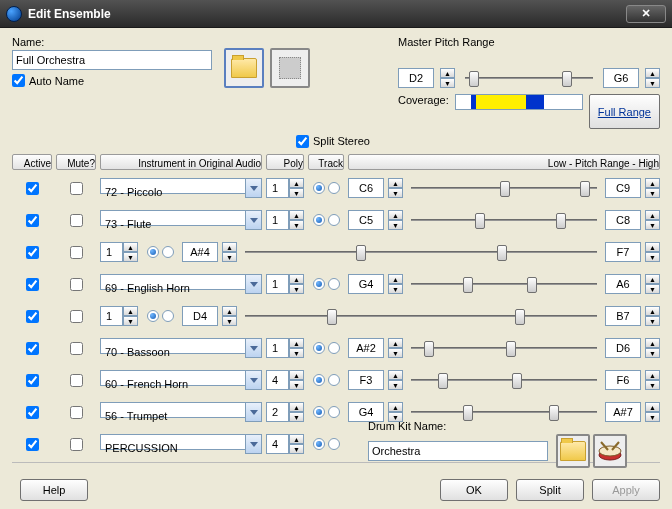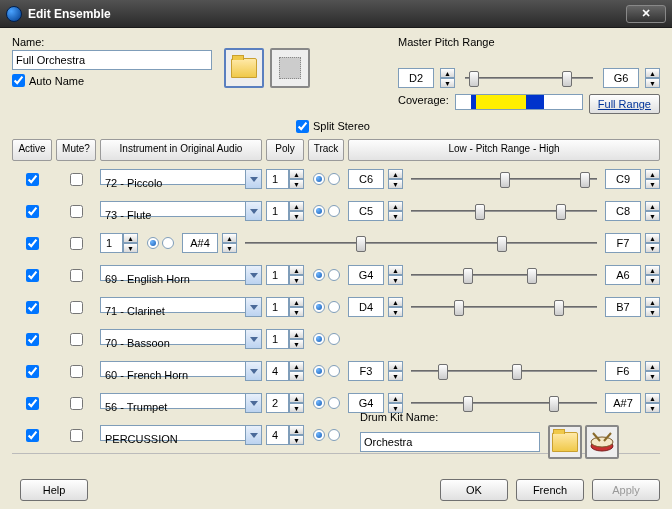--- a/index.html
+++ b/index.html
@@ -27,45 +27,45 @@
 .spinner{width:15px;height:20px;display:flex;flex-direction:column}
 .spinner button{flex:1;border:1px solid #7f9db9;background:linear-gradient(to bottom,#fff,#d9d9d9);font-size:7px;line-height:1;cursor:pointer;padding:0}
 .hslider{flex:1;height:20px;position:relative;background:#ece9d8;border:none}
 .hslider-track{position:absolute;left:4px;right:4px;top:9px;height:2px;background:#999;box-shadow:inset 0 1px 1px #666}
 .thumb{position:absolute;top:3px;width:10px;height:16px;background:linear-gradient(to bottom,#fefefe,#ccc);border:1px solid #707070;border-radius:2px}
 .coverage-row{display:flex;align-items:flex-start;gap:6px}
 .coverage-bar{flex:1;height:16px;border:1px solid #7f9db9;background:#fff;display:flex}
 .seg{height:100%}
 .btn{height:22px;padding:0 10px;border:1px solid #707070;background:linear-gradient(to bottom,#fefefe,#e0e0e0);border-radius:3px;cursor:pointer}
 .btn:disabled{color:#999}
-.link-btn{height:20px;padding:0 8px;border:1px solid #707070;background:linear-gradient(to bottom,#fefefe,#e0e0e0);color:#003399;text-decoration:underline;cursor:pointer;border-radius:2px}
+.link-btn{height:35px;padding:0 8px;border:1px solid #707070;background:linear-gradient(to bottom,#fefefe,#e0e0e0);color:#003399;text-decoration:underline;cursor:pointer;border-radius:2px}
 .split-row{margin:6px 0 6px 284px;display:flex;gap:4px}
 .headers{display:flex;gap:4px;margin-bottom:4px}
-.hbtn{border:1px solid #9a9a9a;background:linear-gradient(to bottom,#fdfdfd,#e3e3e3);border-radius:2px;text-align:center;height:22px;line-height:18px;cursor:pointer;font-size:10px}
+.hbtn{border:1px solid #9a9a9a;background:linear-gradient(to bottom,#fdfdfd,#e3e3e3);border-radius:2px;text-align:right;height:16px;line-height:18px;cursor:pointer;font-size:10px}
 .col-active{width:40px}
 .col-mute{width:40px}
 .col-inst{width:162px}
 .col-poly{width:38px}
 .col-track{width:36px}
 .col-range{flex:1}
 .row{display:flex;gap:4px;align-items:center;height:28px;margin-bottom:4px}
 .cell-c{display:flex;align-items:center;justify-content:center}
 .chk{width:13px;height:13px}
 .combo{display:flex;width:162px}
 .combo-field{flex:1;height:16px;border:1px solid #7f9db9;background:#fff;padding:5px 4px;line-height:17px;border-right:none}
 .combo-btn{width:17px;height:20px;border:1px solid #7f9db9;background:linear-gradient(to bottom,#e8f0fb,#bcd3f0);display:flex;align-items:center;justify-content:center;cursor:pointer}
 .tri-down{width:0;height:0;border-left:4px solid transparent;border-right:4px solid transparent;border-top:5px solid #4b6a99}
 .poly-spin{display:flex;width:38px}
 .poly-spin .val-box{flex:1;width:auto;padding-left:5px;text-align:left}
 .radio-pair{width:36px;display:flex;justify-content:center;gap:3px}
 .radio{width:12px;height:12px;border:1px solid #7f9db9;border-radius:50%;background:#fff;display:flex;align-items:center;justify-content:center}
 .radio.on:after{content:"";width:6px;height:6px;border-radius:50%;background:radial-gradient(circle at 30% 30%,#6fb6ff,#1a5fb4)}
 .range-cell{flex:1;display:flex;align-items:center;gap:4px}
 .range-cell .hslider{flex:1}
-.drum-block{margin-left:12px;flex:1}
+.drum-block{margin-left:20px;flex:1}
 .drum-row{display:flex;align-items:center;gap:4px}
 .drum-icons{display:flex;gap:3px;margin-left:4px}
 .drum-icons .big-icon-btn{width:34px;height:34px}
 .drum-svg{width:26px;height:22px}
 .buttons-row{position:absolute;bottom:8px;left:12px;right:12px;display:flex;align-items:center}
 .buttons-row .spacer{flex:1}
 .buttons-row .btn{min-width:68px;margin-left:8px}
 hr.sep{border:none;border-top:1px solid #bbb;margin:4px 0 8px}
 </style>
 </head>
@@ -305,26 +305,20 @@
           </div>
         </div>
       </div>
       <div class="row">
         <div class="cell-c col-active">
           <input type="checkbox" class="chk" checked="" style="">
         </div>
         <div class="cell-c col-mute">
           <input type="checkbox" class="chk" style="">
         </div>
-        <div class="combo">
-          <div class="combo-field">71 - Clarinet</div>
-          <div class="combo-btn">
-            <div class="tri-down"></div>
-          </div>
-        </div>
         <div class="poly-spin">
           <div class="val-box">1</div>
           <div class="spinner">
             <button>▲</button>
             <button>▼</button>
           </div>
         </div>
         <div class="radio-pair">
           <div class="radio on"></div>
           <div class="radio "></div>
@@ -363,20 +357,37 @@
         <div class="poly-spin">
           <div class="val-box">1</div>
           <div class="spinner">
             <button>▲</button>
             <button>▼</button>
           </div>
         </div>
         <div class="radio-pair">
           <div class="radio on"></div>
           <div class="radio "></div>
+        </div>
+        <div class="range-cell">
+          <div class="val-box">A#2</div>
+          <div class="spinner">
+            <button>▲</button>
+            <button>▼</button>
+          </div>
+          <div class="hslider">
+            <div class="hslider-track"></div>
+            <div class="thumb" style="left:9%"></div>
+            <div class="thumb" style="left:51%"></div>
+          </div>
+          <div class="val-box">D6</div>
+          <div class="spinner">
+            <button>▲</button>
+            <button>▼</button>
+          </div>
         </div>
       </div>
       <div class="row">
         <div class="cell-c col-active">
           <input type="checkbox" class="chk" checked="" style="">
         </div>
         <div class="cell-c col-mute">
           <input type="checkbox" class="chk" style="">
         </div>
         <div class="combo">
@@ -503,15 +514,15 @@
     </div>
   </div>
 
   <hr class="sep">
 </div>
 
 <div class="buttons-row">
   <button class="btn">Help</button>
   <div class="spacer"></div>
   <button class="btn">OK</button>
-  <button class="btn">French</button>
+  <button class="btn">Split</button>
   <button class="btn" disabled="">Apply</button>
 </div>
 
 </body></html>

